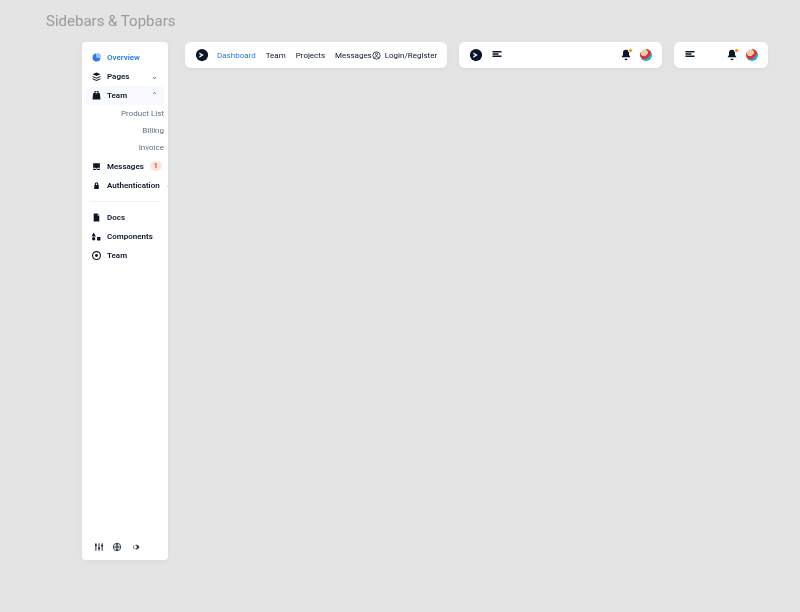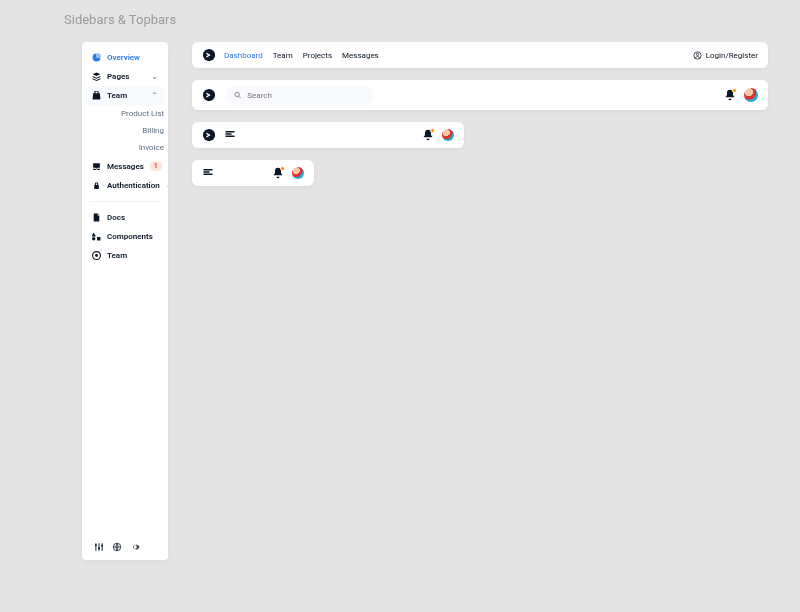--- a/index.html
+++ b/index.html
@@ -11,42 +11,42 @@
     --soft:#f9fafd;
     --border:#edf2f9;
     --danger-bg:#fde6d8;
     --danger:#e63757;
     --badge:#ff8e00;
     --title:#9a9a9a;
     --radius:6px;
   }
   *{box-sizing:border-box;font-family:-apple-system,'Segoe UI',Roboto,Arial,sans-serif;}
   body{margin:0;background:var(--bg);color:var(--text);font-size:10px;}
-  .page-title{color:var(--title);font-size:13px;padding:12px 0 0 64px;}
+  .page-title{color:var(--title);font-size:15px;padding:12px 0 0 46px;}
   .canvas{position:absolute;left:46px;top:30px;right:0;bottom:0;}
 
   
   .sidebar{position:absolute;left:36px;top:12px;width:86px;height:518px;background:var(--panel);border-radius:4px;box-shadow:0 2px 6px rgba(0,0,0,.04);display:flex;flex-direction:column;}
   .side-list{flex:1;padding:6px 4px;overflow:hidden;}
   .side-item{display:flex;align-items:center;gap:6px;padding:5px 6px;border-radius:3px;color:var(--text);}
   .side-item.active{color:var(--primary);}
   .side-item.sales{background:var(--soft);}
   .side-item .lbl{flex:1;font-size:8px;font-weight:600;}
   .side-item .chev{font-size:8px;color:var(--muted);}
   .side-sub{padding-left:18px;text-align:right;}
   .side-sub .sub{font-size:8px;color:var(--muted);padding:4px 0;}
   .side-divider{height:1px;background:var(--border);margin:6px 4px;}
   .side-foot{display:flex;gap:8px;justify-content:flex-start;padding:6px 12px;}
   .side-foot svg{width:10px;height:10px;}
   .ic{width:9px;height:9px;flex:0 0 9px;display:inline-flex;}
   .ic svg{width:100%;height:100%;}
   .badge{background:var(--danger-bg);color:var(--danger);font-size:7px;font-weight:700;border-radius:8px;padding:0 4px;line-height:10px;}
 
   
-  .bars{position:absolute;left:146px;top:12px;right:32px;display:flex;flex-direction:column;gap:12px;}
+  .bars{position:absolute;left:139px;top:12px;right:32px;display:flex;flex-direction:row;gap:12px;}
   .bar{background:var(--panel);border-radius:6px;box-shadow:0 2px 5px rgba(0,0,0,.04);display:flex;align-items:center;padding:6px 10px;color:var(--text);}
   .logo{width:14px;height:14px;margin-right:8px;}
   .logo svg{width:100%;height:100%;display:block;}
   .navlinks{display:flex;gap:10px;font-size:8px;}
   .navlinks span.active{color:var(--primary);}
   .spacer{flex:1;}
   .login{display:flex;align-items:center;gap:4px;font-size:8px;color:var(--text);}
   .searchwrap{display:flex;align-items:center;background:var(--soft);border-radius:14px;padding:4px 8px;width:148px;margin-left:2px;}
   .searchwrap input{border:none;background:transparent;outline:none;font-size:8px;color:var(--muted);width:100%;}
   .searchwrap svg{width:8px;height:8px;margin-right:4px;opacity:.5;}
@@ -195,82 +195,57 @@
             <svg viewBox="0 0 16 16" fill="none" stroke="currentColor" stroke-width="1.3">
               <circle cx="8" cy="8" r="6.5"></circle>
               <circle cx="8" cy="6" r="2"></circle>
               <path d="M3.5 13c1-2 3-3 4.5-3s3.5 1 4.5 3"></path>
             </svg>
           </span>
         <span>Login/Register</span>
       </div>
     </div>
 
-    <div class="bar bar2">
+
+    <div class="bar bar3">
       <span class="logo">
         <svg viewBox="0 0 32 32">
             <circle cx="16" cy="16" r="14" fill="#0b1727"></circle>
             <path d="M10 10l10 6-10 6v-4l5-2-5-2v-4z" fill="#fff"></path>
           </svg>
       </span>
-      <div class="searchwrap">
+      <span class="ham">
         <svg viewBox="0 0 16 16" fill="currentColor">
-            <circle cx="7" cy="7" r="5" fill="none" stroke="currentColor" stroke-width="2"></circle>
-            <path d="M11 11l4 4" stroke="currentColor" stroke-width="2"></path>
-          </svg>
-        <input placeholder="Search" style="">
-      </div>
+            <path d="M2 4h12v2H2zM2 7h8v2H2zM2 10h12v2H2z"></path>
+          </svg>
+      </span>
       <div class="spacer"></div>
       <div class="right-cluster">
         <span class="bell">
           <svg viewBox="0 0 16 16" fill="currentColor">
               <path d="M8 1a4 4 0 00-4 4v3l-2 3h12l-2-3V5a4 4 0 00-4-4zm0 14a2 2 0 002-2H6a2 2 0 002 2z"></path>
             </svg>
           <span class="dot"></span>
         </span>
-        <span class="avatar"></span>
-      </div>
-    </div>
-
-    <div class="bar bar3">
-      <span class="logo">
-        <svg viewBox="0 0 32 32">
-            <circle cx="16" cy="16" r="14" fill="#0b1727"></circle>
-            <path d="M10 10l10 6-10 6v-4l5-2-5-2v-4z" fill="#fff"></path>
-          </svg>
-      </span>
+        <span class="avatar sm"></span>
+      </div>
+    </div>
+
+    <div class="bar bar4">
       <span class="ham">
         <svg viewBox="0 0 16 16" fill="currentColor">
             <path d="M2 4h12v2H2zM2 7h8v2H2zM2 10h12v2H2z"></path>
           </svg>
       </span>
       <div class="spacer"></div>
       <div class="right-cluster">
         <span class="bell">
           <svg viewBox="0 0 16 16" fill="currentColor">
               <path d="M8 1a4 4 0 00-4 4v3l-2 3h12l-2-3V5a4 4 0 00-4-4zm0 14a2 2 0 002-2H6a2 2 0 002 2z"></path>
             </svg>
           <span class="dot"></span>
         </span>
         <span class="avatar sm"></span>
       </div>
     </div>
 
-    <div class="bar bar4">
-      <span class="ham">
-        <svg viewBox="0 0 16 16" fill="currentColor">
-            <path d="M2 4h12v2H2zM2 7h8v2H2zM2 10h12v2H2z"></path>
-          </svg>
-      </span>
-      <div class="spacer"></div>
-      <div class="right-cluster">
-        <span class="bell">
-          <svg viewBox="0 0 16 16" fill="currentColor">
-              <path d="M8 1a4 4 0 00-4 4v3l-2 3h12l-2-3V5a4 4 0 00-4-4zm0 14a2 2 0 002-2H6a2 2 0 002 2z"></path>
-            </svg>
-          <span class="dot"></span>
-        </span>
-        <span class="avatar sm"></span>
-      </div>
-    </div>
-
   </div>
 </div>
 
 </body></html>

